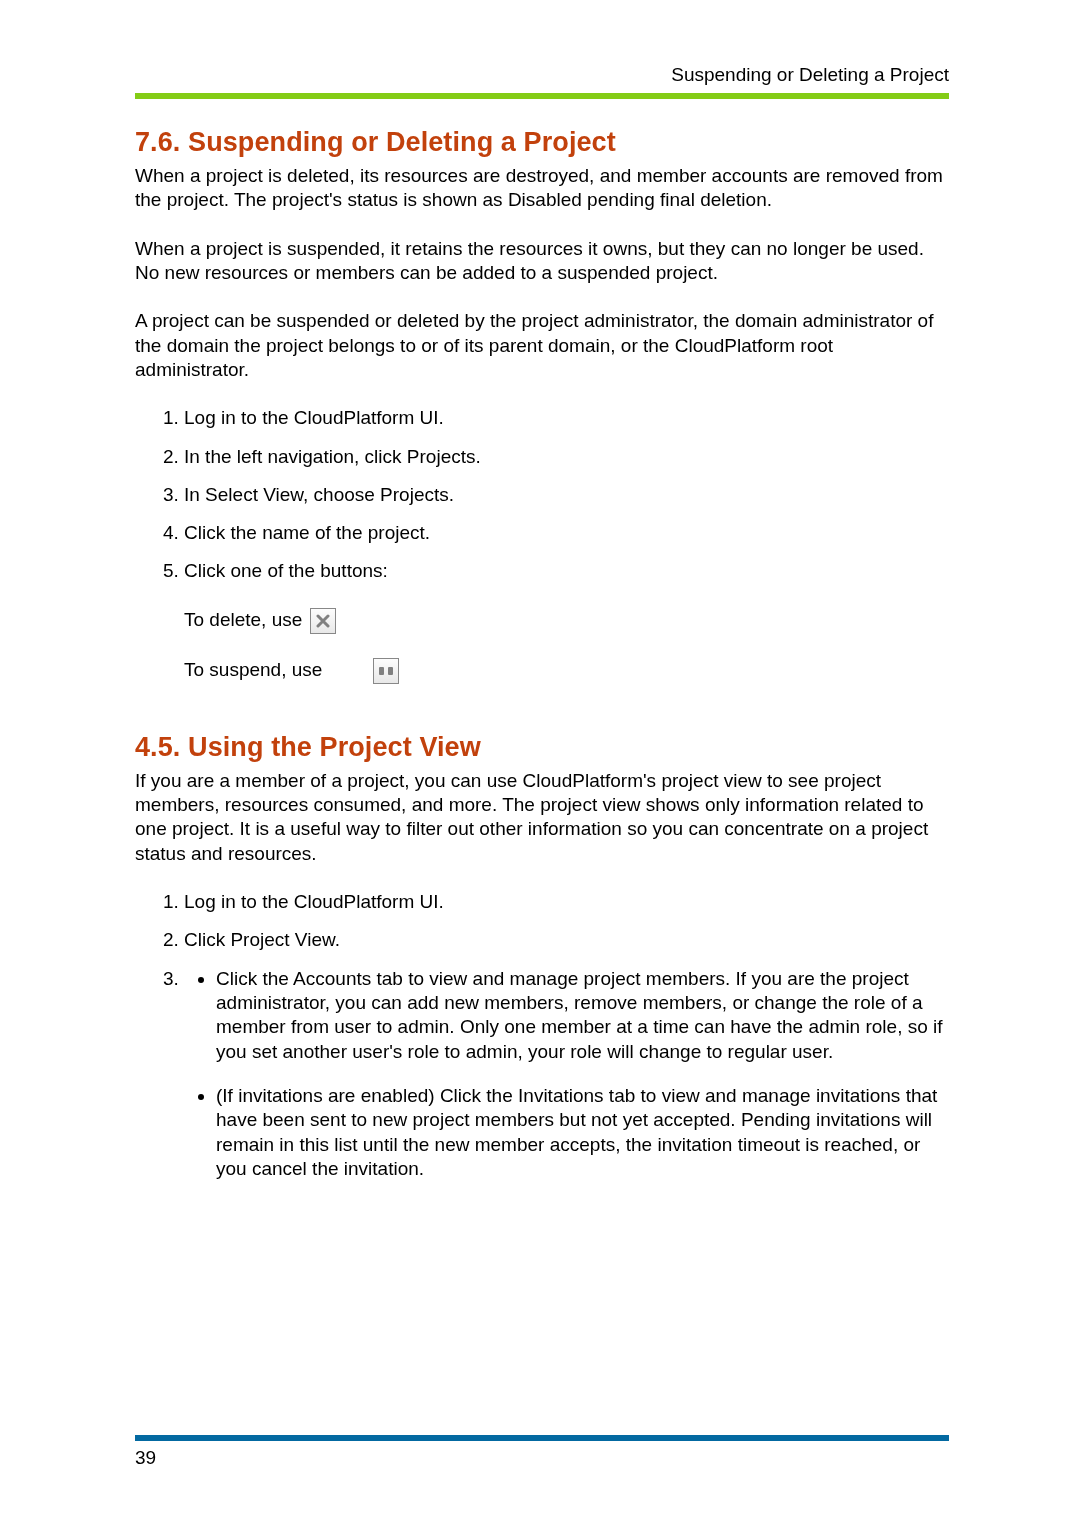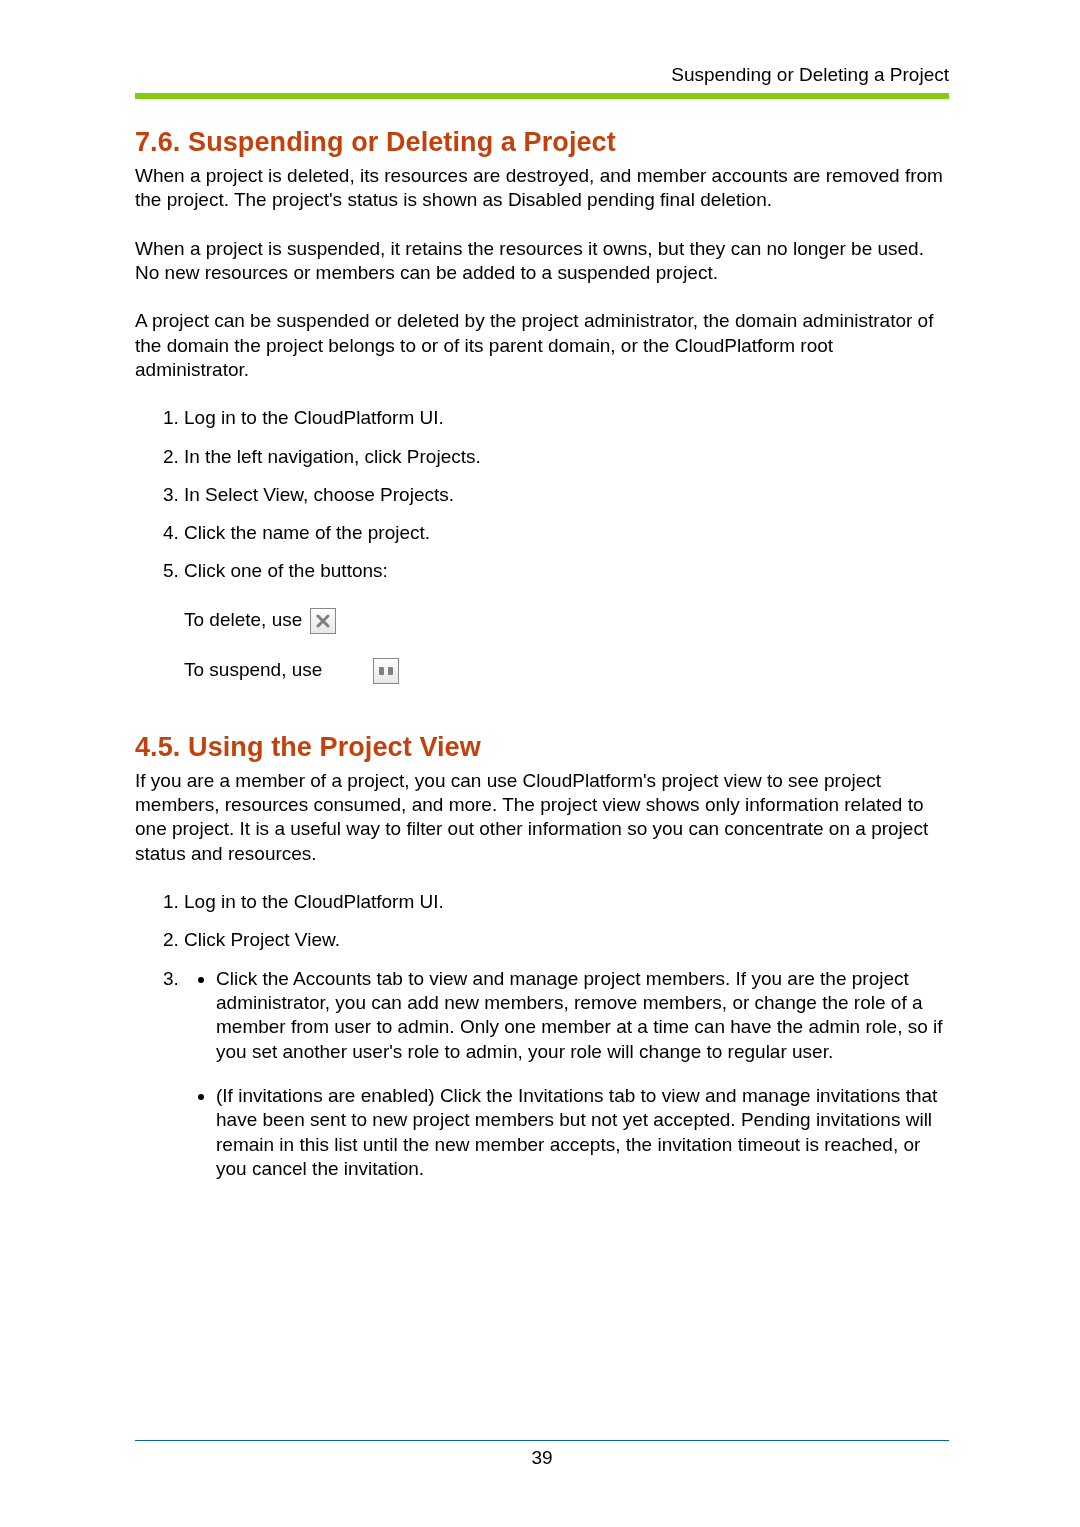--- a/index.html
+++ b/index.html
@@ -78,23 +78,23 @@
   ul.bullets > li {
     font-size: 19px;
     line-height: 1.28;
     margin: 0 0 20px 0;
   }
   .footer {
     position: absolute;
     left: 135px;
     right: 131px;
     bottom: 58px;
-    border-top: 1px solid #0369a1;
+    border-top: 6px solid #0369a1;
     padding-top: 6px;
-    text-align: center;
+    text-align: left;
     font-size: 19px;
   }
 </style>
 </head>
 <body>
 
 <div class="page">
 
   <div class="running-header">Suspending or Deleting a Project</div>
 

